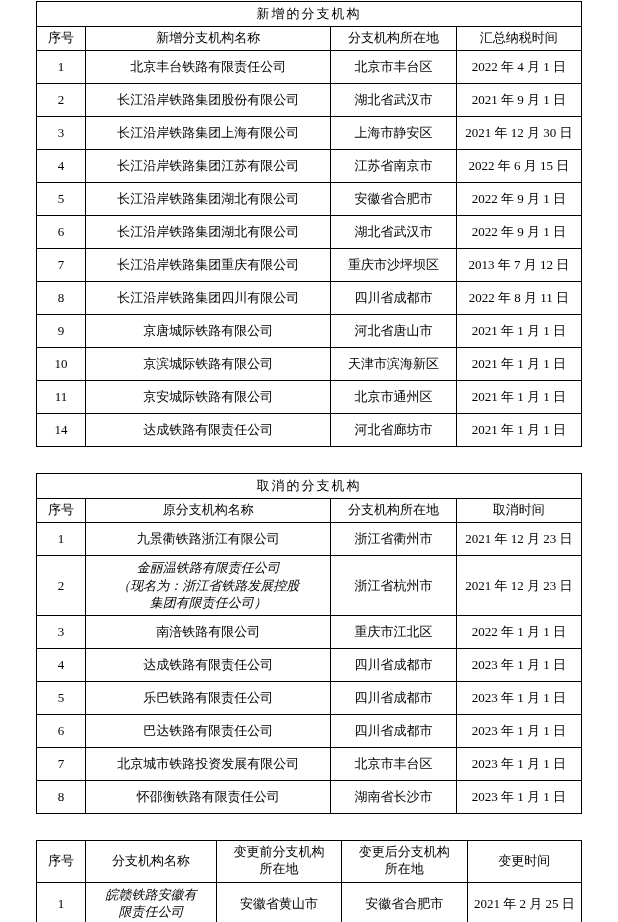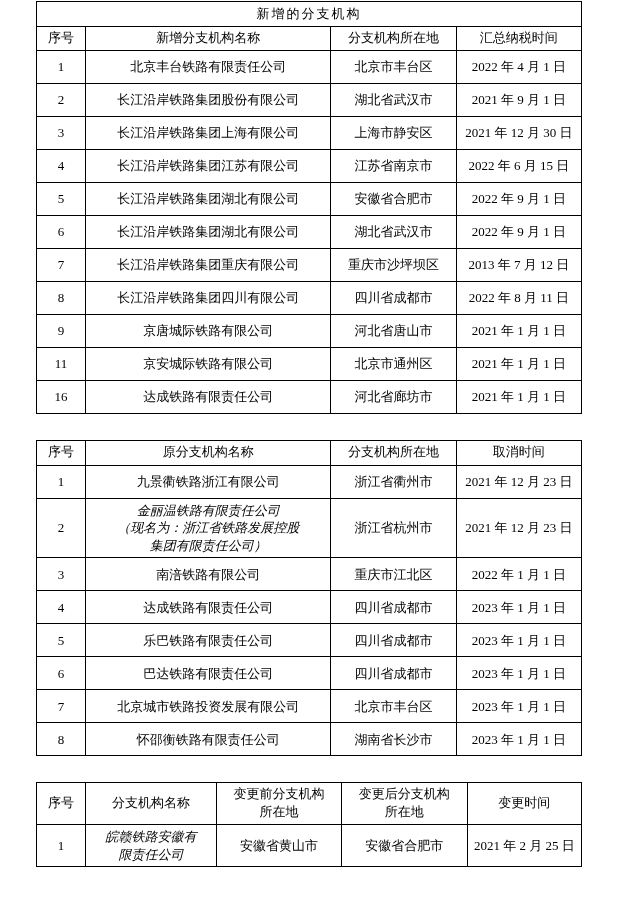--- a/index.html
+++ b/index.html
@@ -145,42 +145,51 @@
         <td>四川省成都市</td>
         <td>2022 年 8 月 11 日</td>
       </tr>
       <tr class="row-tall">
         <td class="idx-cell">9</td>
         <td>京唐城际铁路有限公司</td>
         <td>河北省唐山市</td>
         <td>2021 年 1 月 1 日</td>
       </tr>
       <tr class="row-tall">
+        <td class="idx-cell">10</td>
+        <td>京滨城际铁路有限公司</td>
+        <td>天津市滨海新区</td>
+        <td>2021 年 1 月 1 日</td>
+      </tr>
+      <tr class="row-tall">
         <td class="idx-cell">11</td>
         <td>京安城际铁路有限公司</td>
         <td>北京市通州区</td>
         <td>2021 年 1 月 1 日</td>
       </tr>
       <tr class="row-tall">
-        <td class="idx-cell">16</td>
+        <td class="idx-cell">14</td>
         <td>达成铁路有限责任公司</td>
         <td>河北省廊坊市</td>
         <td>2021 年 1 月 1 日</td>
       </tr>
     </tbody>
   </table>
 
   <table class="doc-table t2">
     <colgroup>
         <col class="c1">
         <col class="c2">
         <col class="c3">
         <col class="c4">
       </colgroup>
     <tbody>
+      <tr>
+        <td class="title-cell" colspan="4">取消的分支机构</td>
+      </tr>
       <tr>
         <td class="head-cell">序号</td>
         <td class="head-cell">原分支机构名称</td>
         <td class="head-cell">分支机构所在地</td>
         <td class="head-cell">取消时间</td>
       </tr>
       <tr class="row-tall">
         <td class="idx-cell">1</td>
         <td>九景衢铁路浙江有限公司</td>
         <td>浙江省衢州市</td>

